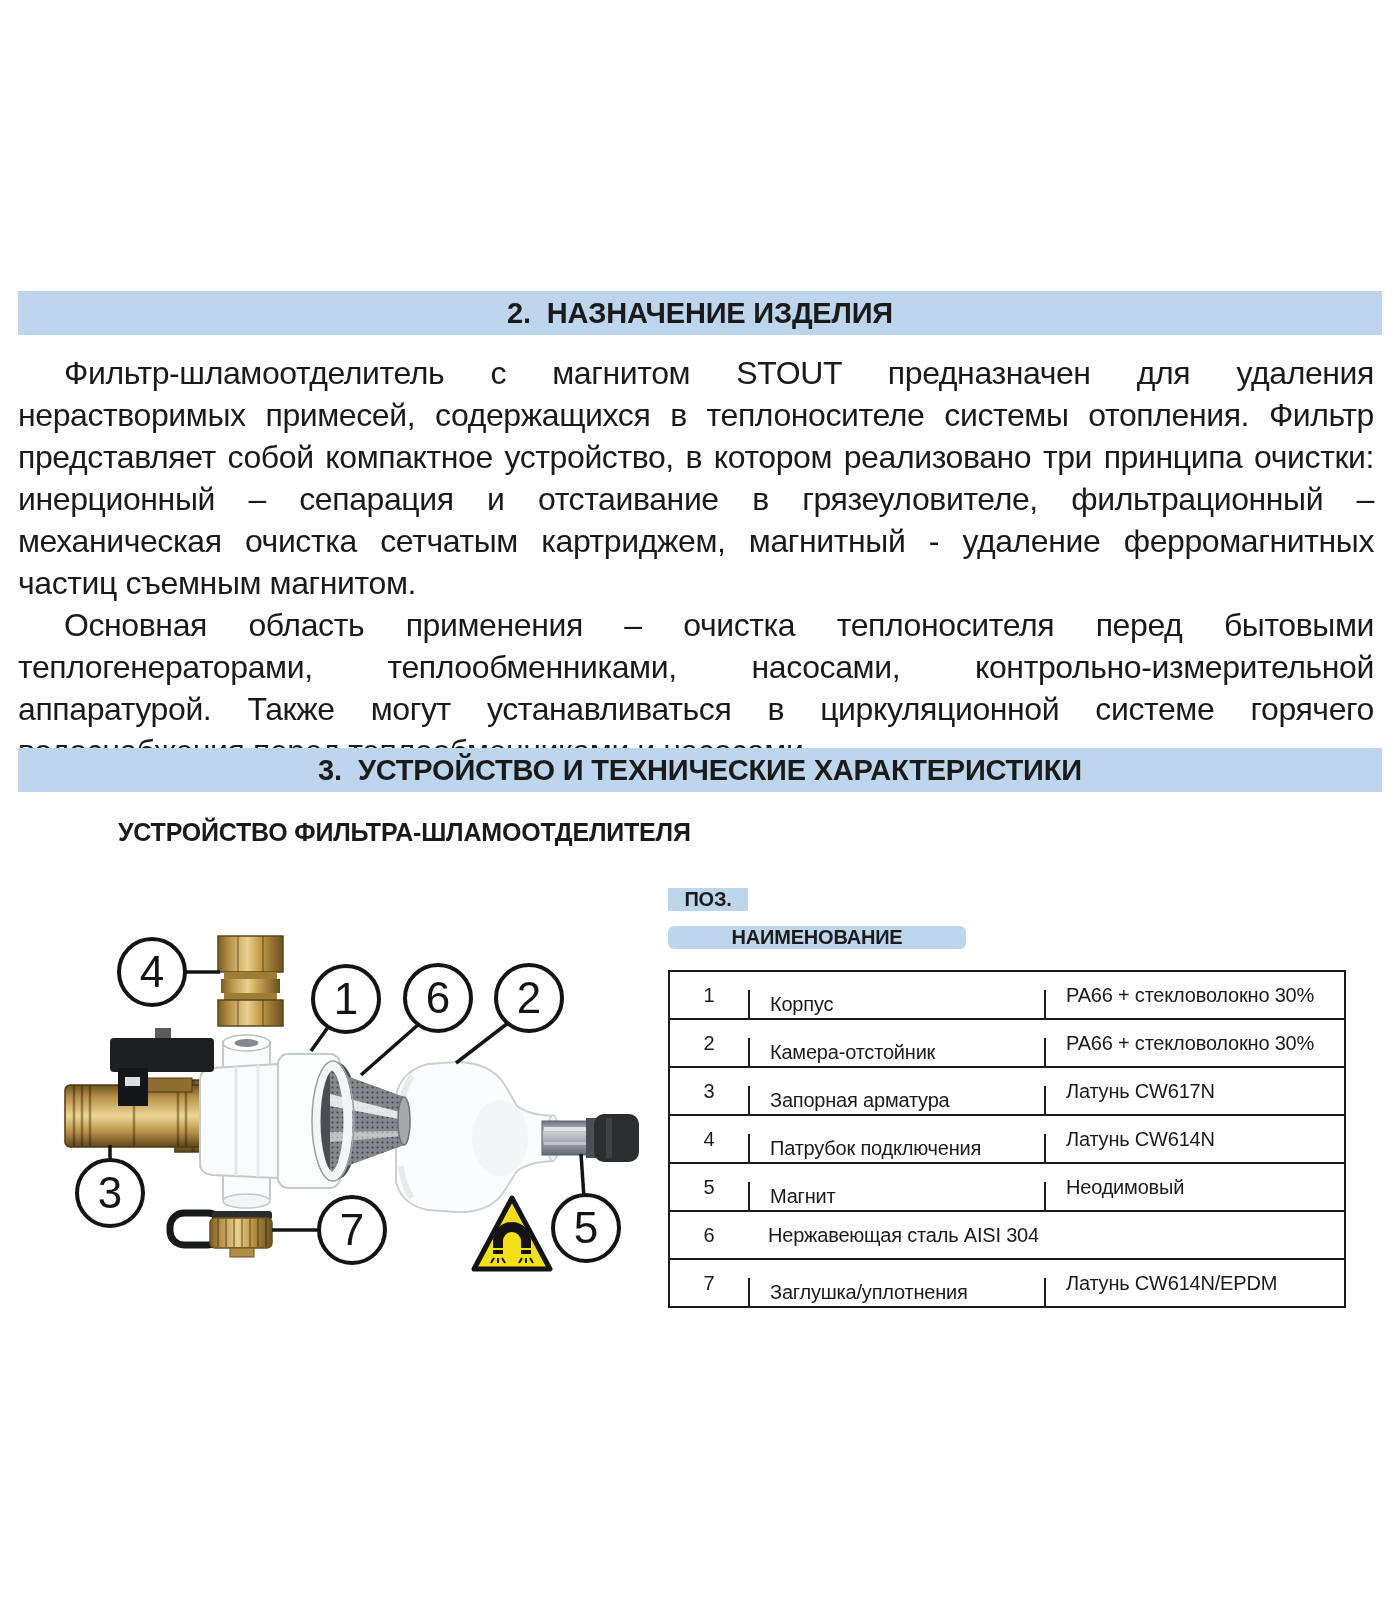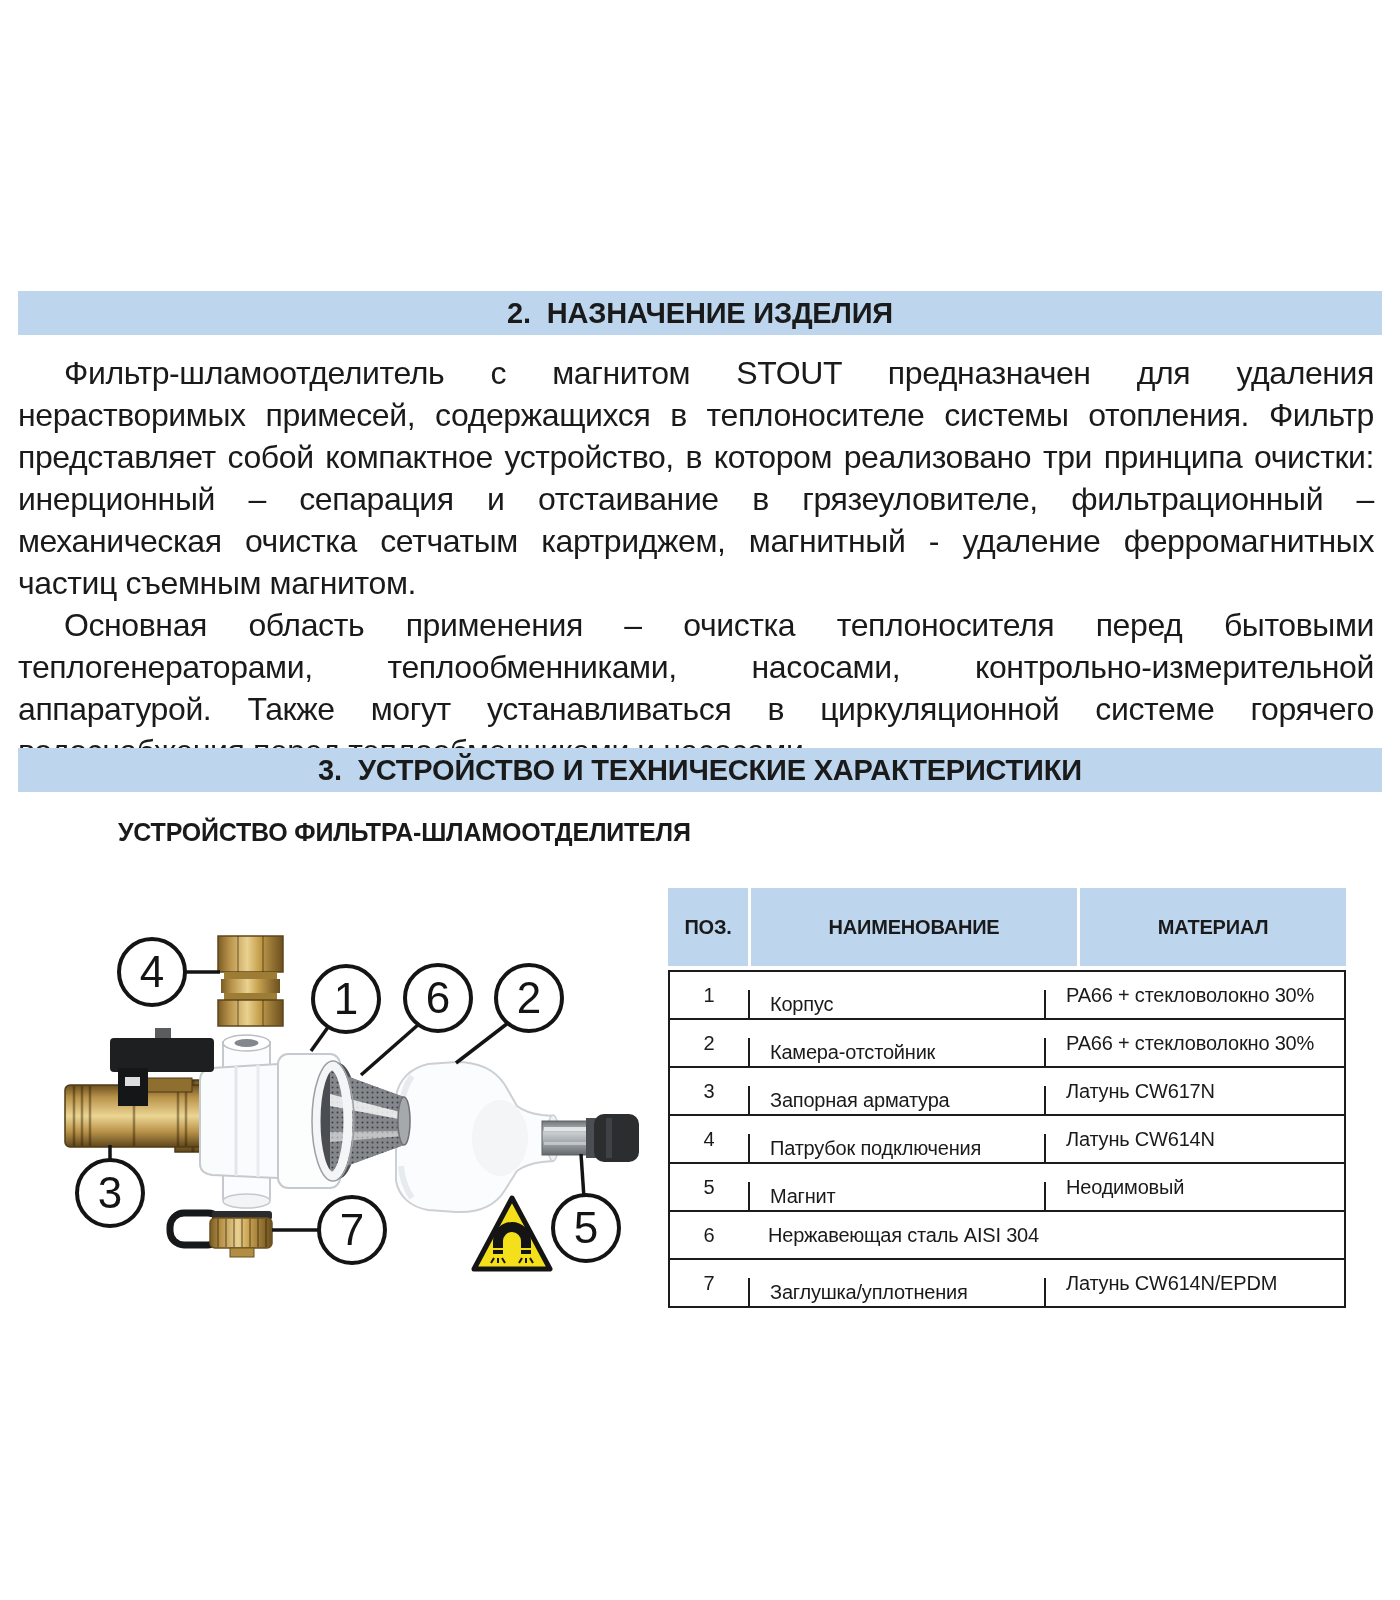--- a/index.html
+++ b/index.html
@@ -20,27 +20,27 @@
     font-size:32px;line-height:42px;text-align:justify;letter-spacing:-0.4px;
   }
   .copy p{margin:0;text-indent:46px;}
   .subheading{
     position:absolute;left:118px;top:818px;
     font-size:25px;font-weight:bold;letter-spacing:-0.2px;
   }
   .diagram{position:absolute;left:30px;top:880px;width:640px;height:420px;}
   .diagram text{font-family:"Liberation Sans","DejaVu Sans",sans-serif;}
   .parts-table{position:absolute;left:668px;top:888px;width:678px;}
-  .thead{display:flex;gap:3px;height:78px;}
+  .thead{display:flex;gap:15px;height:78px;flex-direction:column;}
   .th{
     background:#bdd6ee;display:flex;align-items:center;justify-content:center;
     font-weight:bold;font-size:20px;letter-spacing:-0.2px;
   }
   .th.h0{width:80px;}
-  .th.h1{width:326px;}
+  .th.h1{width:298px;border-radius:6px;}
   .th.h2{flex:1;}
   .tbody{margin-top:4px;border:2px solid #1b1b1b;}
   .trow{display:grid;grid-template-columns:78px 298px 1fr;height:46px;}
   .trow + .trow{border-top:2px solid #1b1b1b;}
   .tcell{display:flex;align-items:center;font-size:20px;letter-spacing:-0.2px;white-space:nowrap;}
   .tcell.c0{justify-content:center;}
   .tcell.c1{border-left:2px solid #1b1b1b;border-right:2px solid #1b1b1b;padding-left:20px;margin-top:18px;}
   .tcell.c2{padding-left:20px;}
 </style>
 </head>
@@ -241,21 +241,20 @@
           <circle cx="556" cy="348" r="33" fill="#ffffff" stroke="#141414" stroke-width="4"></circle>
           <text x="556" y="363">5</text>
         </g>
     </g>
   </svg>
 
   <div class="parts-table">
     <div class="thead">
       <div class="th h0">ПОЗ.</div>
       <div class="th h1">НАИМЕНОВАНИЕ</div>
-      <div class="th h2">МАТЕРИАЛ</div>
     </div>
     <div class="tbody">
         <div class="trow">
           <div class="tcell c0">1</div>
           <div class="tcell c1">Корпус</div>
           <div class="tcell c2">PA66 + стекловолокно 30%</div>
         </div>
         <div class="trow">
           <div class="tcell c0">2</div>
           <div class="tcell c1">Камера-отстойник</div>

